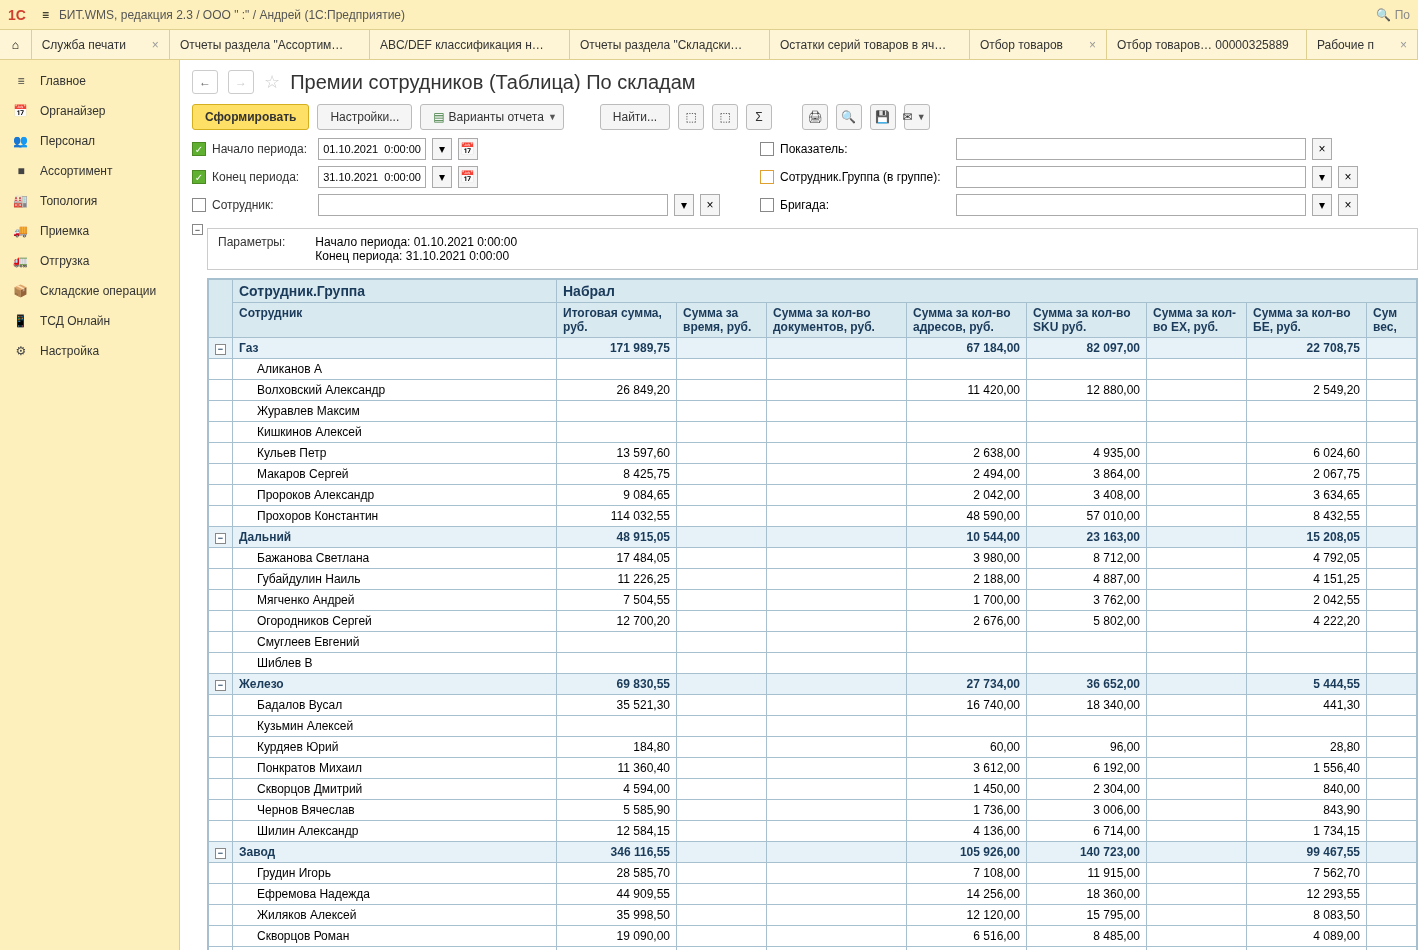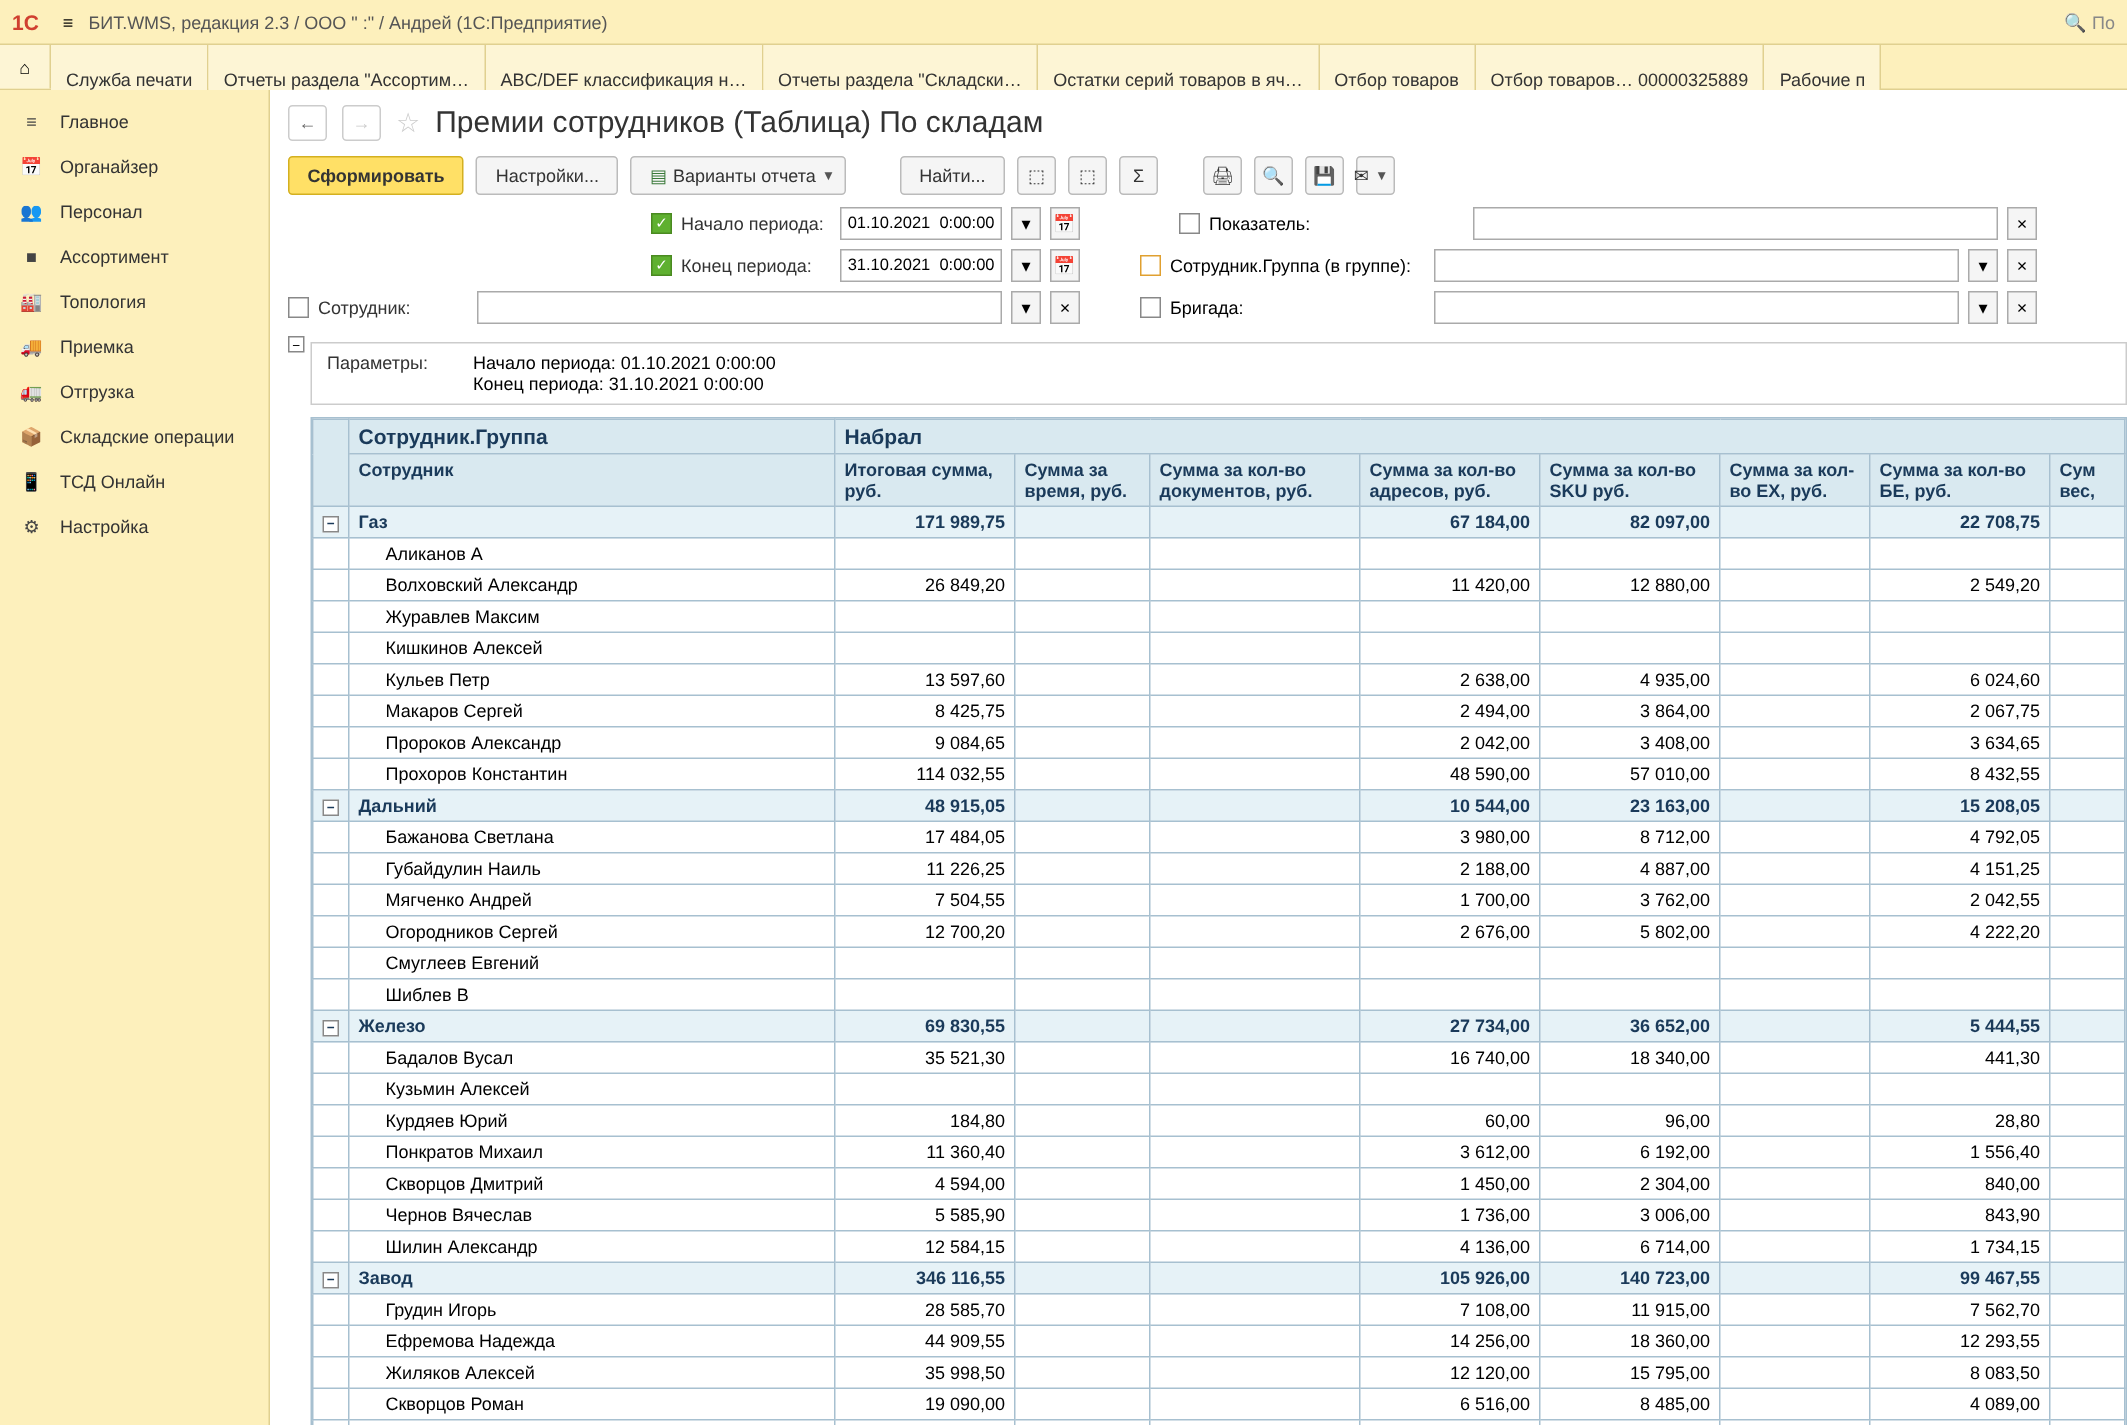--- a/index.html
+++ b/index.html
@@ -5,39 +5,39 @@
 * { box-sizing: border-box; margin: 0; padding: 0; }
 body { font-family: Arial, sans-serif; font-size: 12px; background: #fff; width: 1418px; height: 950px; overflow: hidden; }
 .topbar { background: #fdf0bc; height: 30px; display: flex; align-items: center; padding: 0 8px; border-bottom: 1px solid #e0d090; }
 .topbar .logo { color: #d04030; font-weight: bold; font-size: 14px; margin-right: 6px; }
 .hamburger { margin: 0 10px; cursor: pointer; }
 .topbar .title { color: #555; }
 .topbar .spacer { flex: 1; }
 .topbar .search { color: #888; }
 .tabs-row { background: #fdf0bc; height: 30px; display: flex; align-items: stretch; border-bottom: 1px solid #e0d090; }
 .home-tab { width: 34px; display:flex; align-items:center; justify-content:center; border-right:1px solid #e0d090; background:#fdf5d5; cursor:pointer; }
-.tab { display:flex; align-items:center; padding: 16px 10px; border-right:1px solid #e0d090; background:#fdf5d5; gap:22px; cursor:pointer; max-width: 200px; white-space:nowrap; overflow:hidden; text-overflow:ellipsis; color:#333;flex-direction:column; }
+.tab { display:flex; align-items:center; padding: 0 10px; border-right:1px solid #e0d090; background:#fdf5d5; gap:22px; cursor:pointer; max-width: 200px; white-space:nowrap; overflow:hidden; text-overflow:ellipsis; color:#333; }
 .tab .close { color:#999; margin-left:4px; }
 .main { display:flex; height: calc(950px - 60px); }
 .sidebar { width: 180px; background:#fdf0bc; border-right:1px solid #e0d090; padding-top:6px; }
 .side-item { display:flex; align-items:center; gap:10px; padding: 8px 12px; color:#333; cursor:pointer; }
 .side-item .icon { width:18px; text-align:center; color:#444; }
 .content { flex:1; background:#fff; display:flex; flex-direction:column; overflow:hidden; }
 .page-header { display:flex; align-items:center; gap:10px; padding: 10px 12px 6px; }
 .nav-btn { width:26px; height:24px; border:1px solid #ccc; background:#fff; border-radius:3px; display:flex; align-items:center; justify-content:center; cursor:pointer; color:#666; }
 .star { color:#ccc; font-size:18px; cursor:pointer; }
 .page-title { font-size:20px; color:#333; }
 .toolbar { display:flex; align-items:center; gap:8px; padding: 4px 12px 8px; flex-wrap:wrap; }
 .btn { height:26px; border:1px solid #bbb; background:#f5f5f5; border-radius:3px; padding:0 12px; display:flex; align-items:center; cursor:pointer; color:#333; gap:4px; }
 .btn-primary { background:#ffe066; border-color:#d4b020; font-weight:bold; }
 .btn-icon { width:26px; padding:0; justify-content:center; }
 .btn-dropdown { padding-right:6px; }
 .caret { font-size:9px; color:#555; }
 .filters { display:flex; gap:40px; padding: 0 12px 8px; }
-.filters-left, .filters-right { display:flex; flex-direction:column; gap:6px;align-items:flex-end; }
+.filters-left, .filters-right { display:flex; flex-direction:column; gap:6px; }
 .filter-row { display:flex; align-items:center; gap:6px; }
 .chk { width:14px; height:14px; border:1px solid #888; display:inline-flex; align-items:center; justify-content:center; background:#fff; }
 .chk.checked { background:#5fb030; border-color:#4a8a20; }
 .chk.checked::after { content:"✓"; color:#fff; font-size:10px; }
 .chk.orange { border-color:#e0a030; }
 .filter-label { width:100px; color:#333; }
 .date-input { width:108px; height:22px; border:1px solid #aaa; padding:0 4px; text-align:right; font-size:11px; }
 .small-btn { width:20px; height:22px; border:1px solid #aaa; background:#f5f5f5; display:flex; align-items:center; justify-content:center; cursor:pointer; }
 .wide-input { width:350px; height:22px; border:1px solid #aaa; }
 .wide-input2 { width:350px; height:22px; border:1px solid #aaa; }

